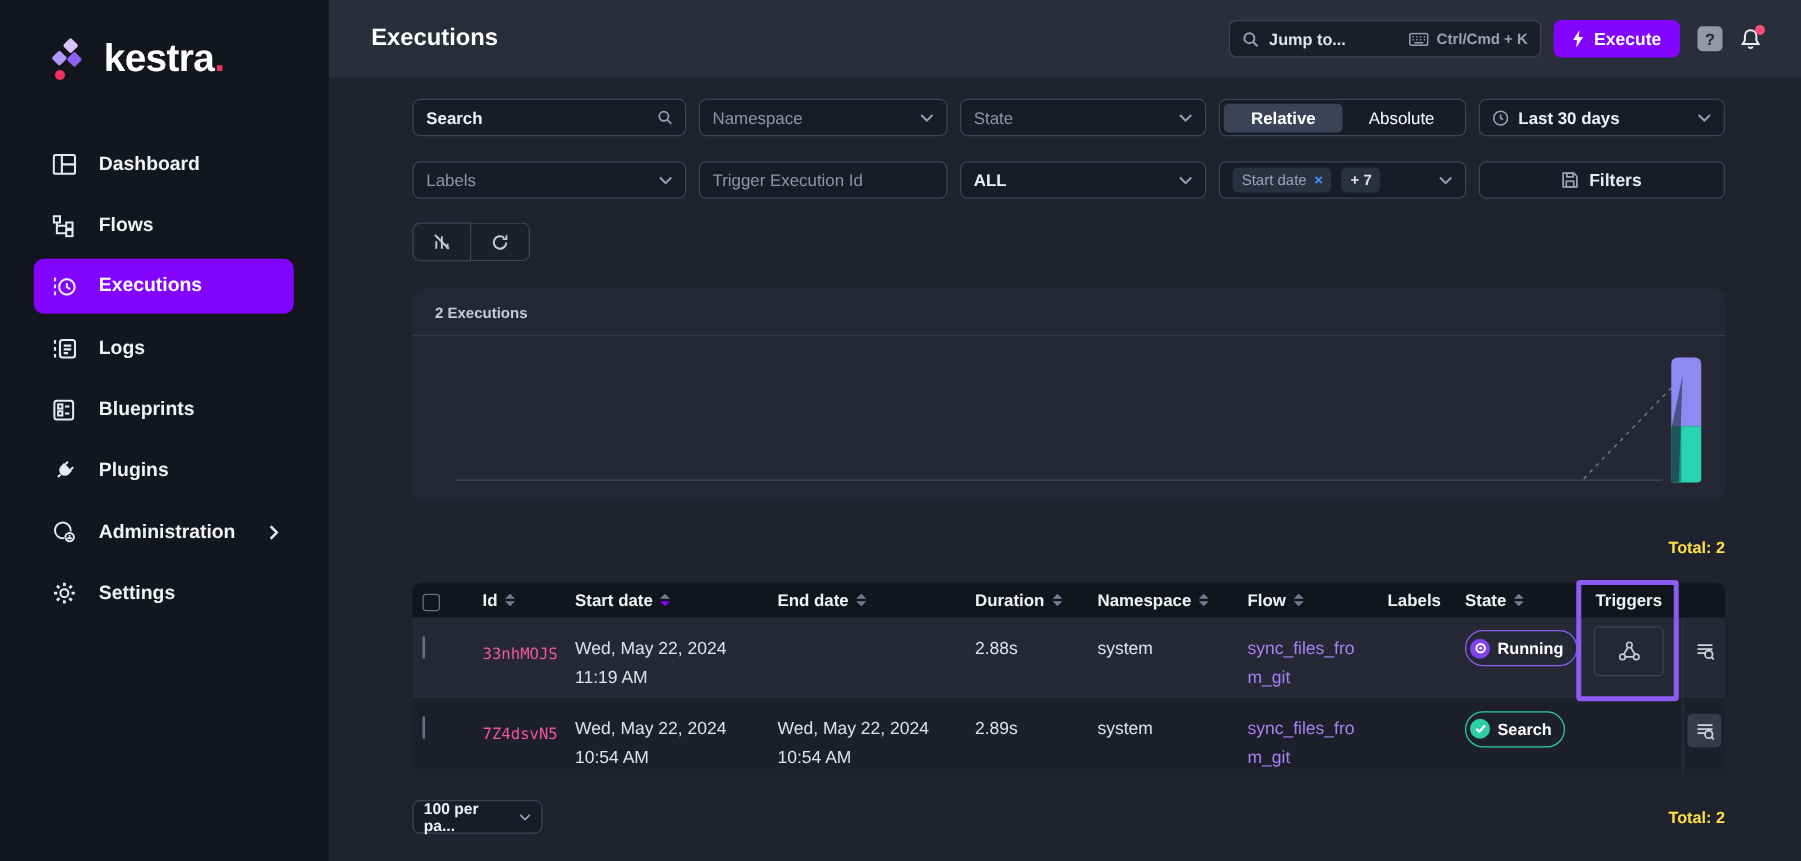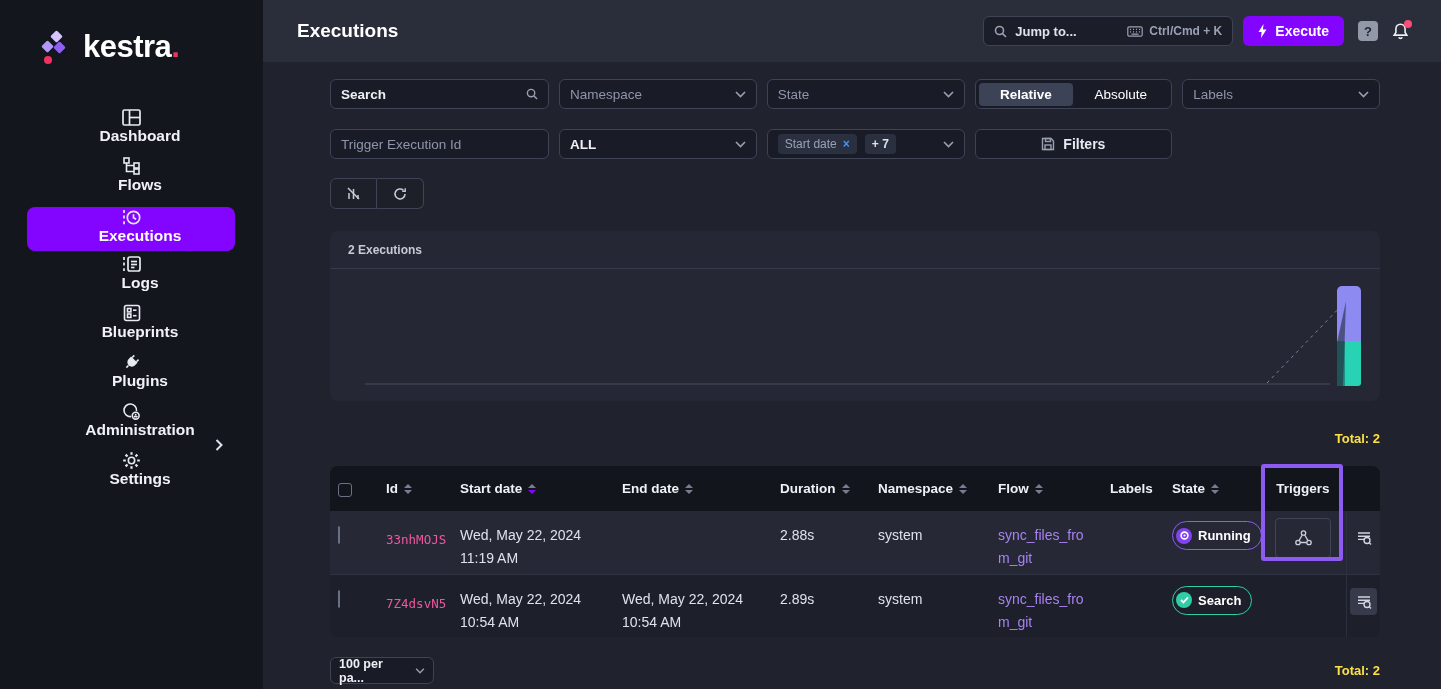--- a/index.html
+++ b/index.html
@@ -9,21 +9,21 @@
     background:#20222d; color:#e6e8ef; position:relative;
   }
   svg { display:block; }
 
   
   .sidebar { position:absolute; left:0; top:0; width:263px; height:689px; background:#14161e; }
   .logo { display:flex; align-items:center; gap:11px; padding:27px 6px 0 38px; }
   .logo-text { font-size:31px; font-weight:800; color:#ffffff; letter-spacing:-0.5px; }
   .logo-dot { color:#f1315f; }
   .nav { margin-top:40px; }
-  .nav-item { height:49px; margin:0 28px 0 27px; border-radius:8px; display:flex; align-items:center; padding:0 12px 0 13px; cursor:pointer;flex-direction:column; }
+  .nav-item { height:49px; margin:0 28px 0 27px; border-radius:8px; display:flex; align-items:center; padding:0 12px 0 13px; cursor:pointer; }
   .nav-item .nicon { width:22px; height:20px; display:flex; align-items:center; justify-content:center; color:#e8eaf2; flex:none; }
   .nav-item .nlabel { margin-left:17px; font-size:15.5px; font-weight:600; color:#f1f2f7; }
   .nav-item.active { background:#8405FF; height:44px; margin-top:2px; margin-bottom:3px; }
   .nav-item.active .nlabel { font-weight:700; color:#fff; }
   .nav-chev { margin-left:auto; color:#dfe2ec; }
 
   
   .main { position:absolute; left:263px; top:0; width:1178px; height:689px; }
   .topbar { height:62px; background:#2a2d3a; display:flex; align-items:center; padding:0 31px 0 34px; }
   .page-title { font-size:19px; font-weight:700; color:#ffffff; flex:1; }
@@ -64,21 +64,21 @@
   .panel { margin-top:22px; height:170px; background:#252834; border-radius:8px; }
   .panel-head { height:38px; display:flex; align-items:center; padding:0 18px; border-bottom:1px solid #353a4a; font-size:12px; font-weight:700; color:#c7cad6; }
   .panel-body { position:relative; height:131px; }
 
   .total-row { margin-top:28px; text-align:right; height:18px; }
   .total-label { color:#fde047; font-size:13px; font-weight:600; }
 
   
   .table { margin-top:19px; border-radius:8px; overflow:hidden;
            --cols:48px 74px 162px 158px 98px 120px 112px 62px 96px 86px 34px; }
-  .thead { display:grid; grid-template-columns:var(--cols); background:#13151d; height:45px; align-items:center; font-size:13.5px; font-weight:700; color:#eef1f6; }
+  .thead { display:grid; grid-template-columns:var(--cols); background:#13151d; height:28px; align-items:center; font-size:13.5px; font-weight:700; color:#eef1f6; }
   .th { padding:0 8px; display:flex; align-items:center; gap:6px; white-space:nowrap; }
   .th.center { justify-content:center; }
   .sorter { display:inline-flex; flex-direction:column; gap:2px; cursor:pointer; }
   .tri-up { width:0; height:0; border-left:4px solid transparent; border-right:4px solid transparent; border-bottom:4px solid #767c92; }
   .tri-dn { width:0; height:0; border-left:4px solid transparent; border-right:4px solid transparent; border-top:4px solid #767c92; }
   .tri-dn.active { border-top-color:#8405FF; }
 
   .trow { display:grid; grid-template-columns:var(--cols); min-height:63px; cursor:pointer; }
   .trow.odd { background:#262836; }
   .trow.even { background:#1d1f2a; border-top:1px solid #2e3140; }
@@ -290,20 +290,34 @@
         <span class="grow">State</span>
         <span class="micon">
           <svg width="11" height="7" viewBox="0 0 11 7" fill="none" stroke="currentColor" stroke-width="1.6">
               <path d="M1 1 L5.5 5.5 L10 1"></path>
             </svg>
         </span>
       </div>
       <div class="control seg">
         <span class="seg-opt sel">Relative</span>
         <span class="seg-opt">Absolute</span>
+      </div>
+      <div class="control">
+        <span class="micon">
+          <svg width="13" height="13" viewBox="0 0 13 13" fill="none" stroke="currentColor" stroke-width="1.3">
+              <circle cx="6.5" cy="6.5" r="5.5"></circle>
+              <path d="M6.5 3.5 v3 l2 1.2"></path>
+            </svg>
+        </span>
+        <span class="grow val">Last 30 days</span>
+        <span class="micon">
+          <svg width="11" height="7" viewBox="0 0 11 7" fill="none" stroke="currentColor" stroke-width="1.6">
+              <path d="M1 1 L5.5 5.5 L10 1"></path>
+            </svg>
+        </span>
       </div>
 
       <div class="control">
         <span class="grow">Labels</span>
         <span class="micon">
           <svg width="11" height="7" viewBox="0 0 11 7" fill="none" stroke="currentColor" stroke-width="1.6">
               <path d="M1 1 L5.5 5.5 L10 1"></path>
             </svg>
         </span>
       </div>

